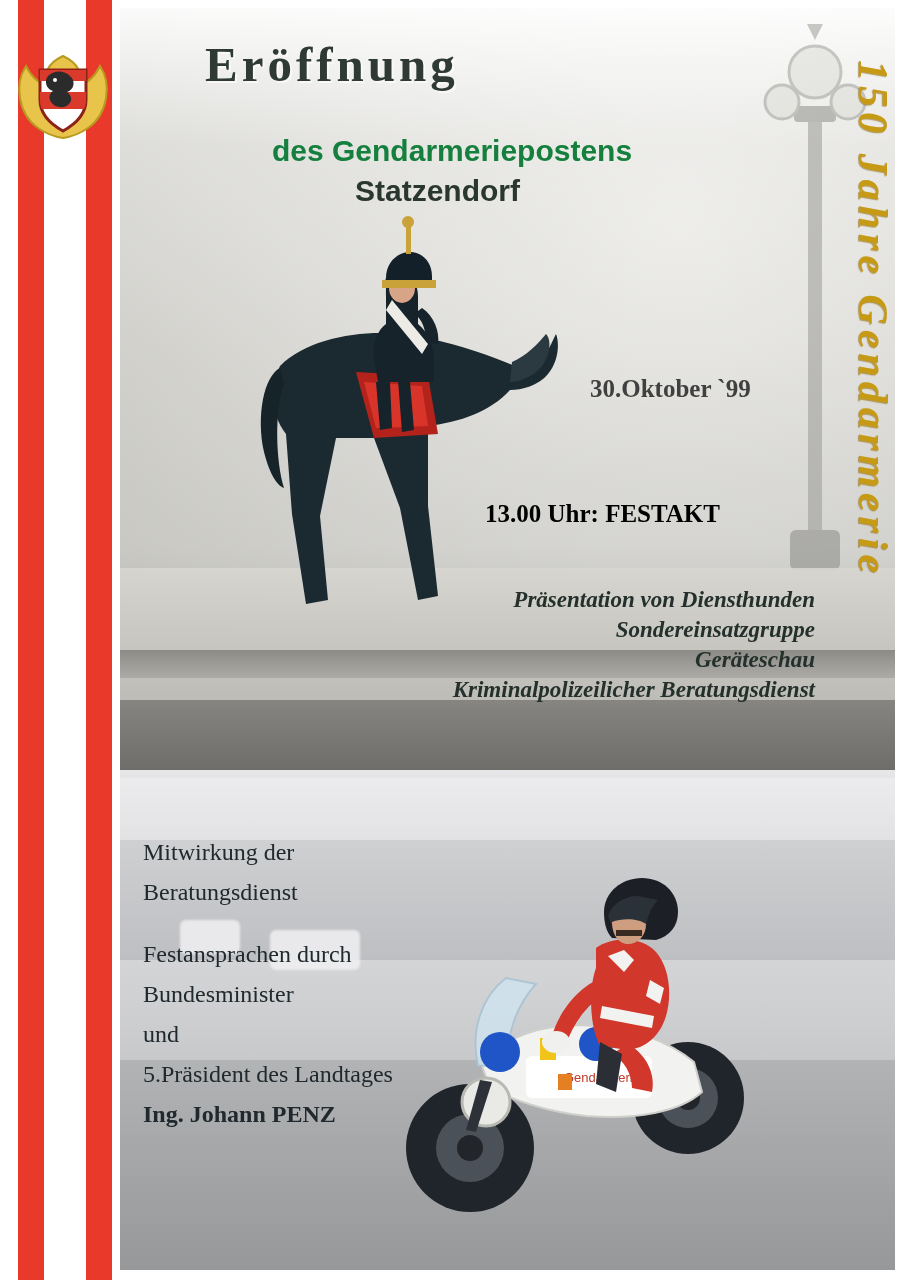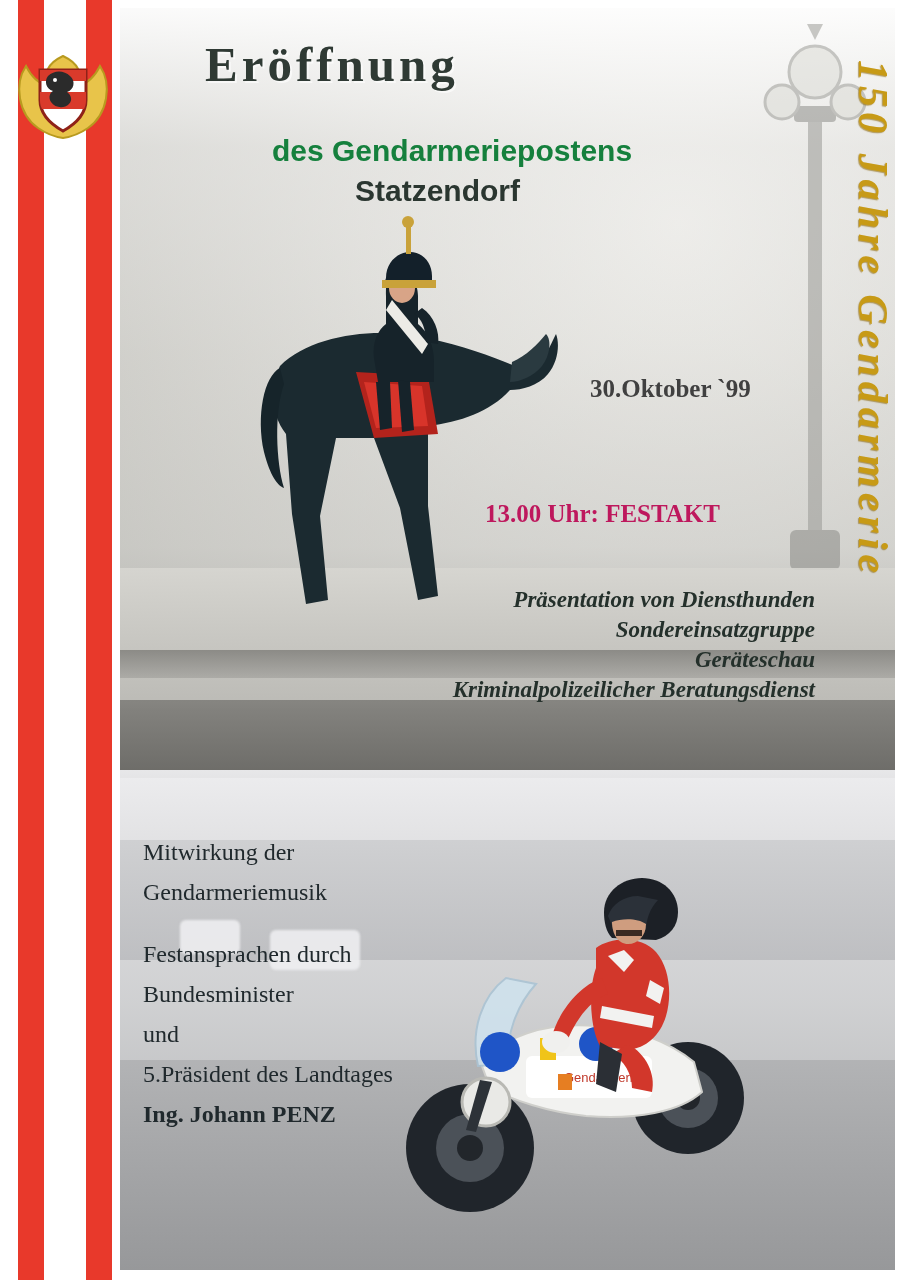--- a/index.html
+++ b/index.html
@@ -174,21 +174,21 @@
     font-size: 25px;
     font-weight: bold;
     color: #24302b;
   }
   .festakt-line {
     position: absolute;
     left: 485px;
     top: 500px;
     font-size: 25px;
     font-weight: bold;
-    color: #be185d;
+    color: #000000;
   }
 
   .program {
     position: absolute;
     left: 255px;
     top: 585px;
     width: 560px;
     text-align: right;
     font-size: 23px;
     font-weight: bold;
@@ -358,21 +358,21 @@
 
   <div class="program">
     <div>Präsentation von Diensthunden</div>
     <div>Sondereinsatzgruppe</div>
     <div>Geräteschau</div>
     <div>Kriminalpolizeilicher Beratungsdienst</div>
   </div>
 
   <div class="left-block">
     <div>Mitwirkung der</div>
-    <div>Gendarmeriemusik</div>
+    <div>Beratungsdienst</div>
     <span class="gap"></span>
     <div>Festansprachen durch</div>
     <div>Bundesminister</div>
     <div>und</div>
     <div>5.Präsident des Landtages</div>
     <div class="bold">Ing. Johann PENZ</div>
   </div>
 
   <div class="vertical-gold">150 Jahre Gendarmerie</div>
 

